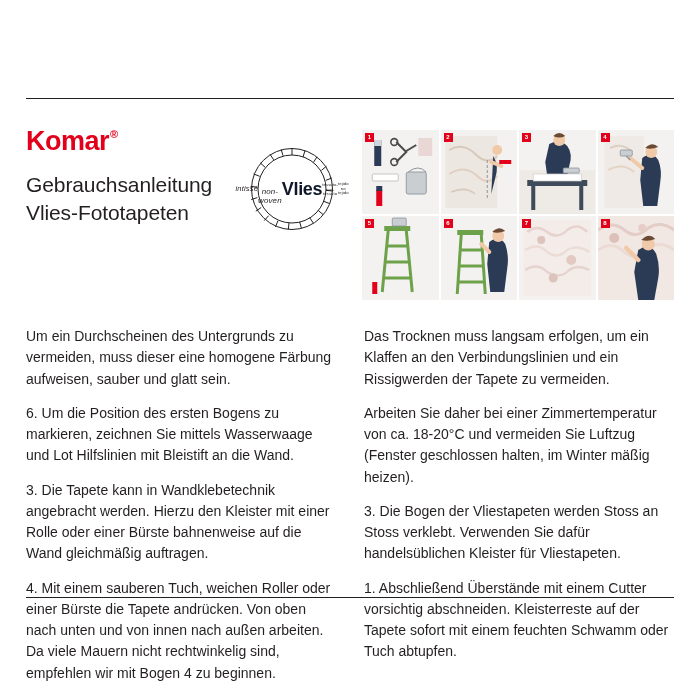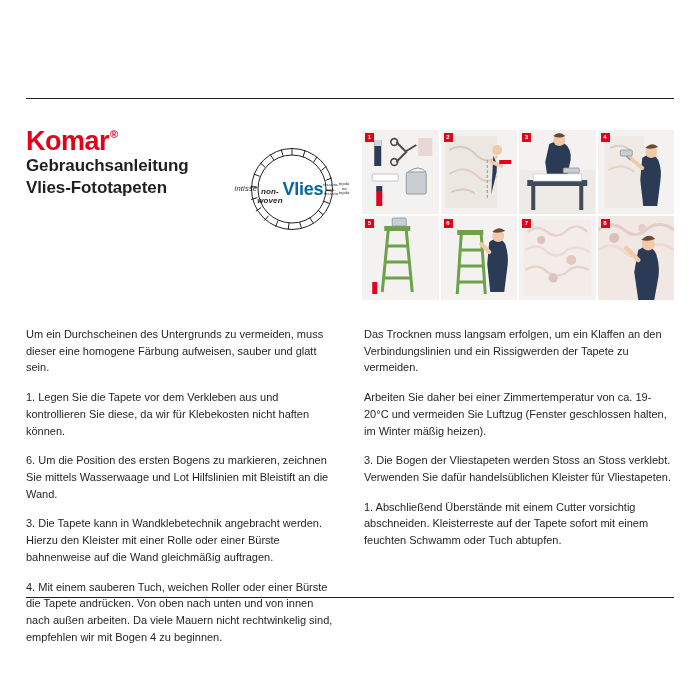--- a/index.html
+++ b/index.html
@@ -49,22 +49,23 @@
     display: inline-block;
   }
   .logo .reg {
     font-size: 11px;
     vertical-align: super;
     position: relative;
     top: -2px;
     left: 1px;
   }
   .title {
-    font-size: 17px;
-    font-weight: bold;
+    margin-top: 16px;
+    font-size: 21px;
+    font-weight: normal;
     line-height: 1.32;
     color: #231f20;
     letter-spacing: -0.1px;
   }
 
   
   .seal {
     position: absolute;
     top: 140px;
     left: 243px;
@@ -87,26 +88,25 @@
     font-style: italic;
     color: #231f20;
     letter-spacing: 0.2px;
   }
   .seal-l2 {
     font-size: 8px;
     font-style: italic;
     color: #231f20;
     letter-spacing: 0.1px;
     margin-top: 15px;
-    font-weight: bold;
   }
   .seal-l3 {
     font-size: 18px;
     font-weight: bold;
-    color: #0369a1;
+    color: #0f172a;
     letter-spacing: -0.3px;
     margin-top: 1px;
   }
   .seal-l4 {
     font-size: 4.2px;
     color: #231f20;
     margin-top: 2px;
     letter-spacing: 0.1px;
   }
   .seal-l5 {
@@ -145,21 +145,21 @@
     font-weight: bold;
     z-index: 4;
   }
   .art { position: absolute; inset: 0; }
   .art svg { width: 100%; height: 100%; display: block; }
 
   
   .col {
     position: absolute;
     top: 326px;
-    font-size: 11px;
+    font-size: 14px;
     line-height: 1.52;
     color: #231f20;
   }
   .col.left { left: 26px; width: 310px; }
   .col.right { left: 364px; width: 310px; }
   .col p { margin: 0 0 13px 0; }
   .col p:last-child { margin-bottom: 0; }
 </style>
 </head>
 <body>
@@ -363,26 +363,25 @@
           <path d="M43 24 q8 -8 14 -1 q-7 3 -14 1" fill="#6b4a35"></path>
           <path d="M40 44 l-12 -12" stroke="#f0c9a8" stroke-width="4.5" stroke-linecap="round"></path>
         </svg>
       </div>
     </div>
 
   </div>
 
   <div class="col left">
     <p>Um ein Durchscheinen des Untergrunds zu vermeiden, muss dieser eine homogene Färbung aufweisen, sauber und glatt sein.</p>
-    <p>1. Legen Sie die Tapete vor dem Verkleben aus und kontrollieren Sie diese, da wir für Klebekosten nicht haften können.</p>
     <p>6. Um die Position des ersten Bogens zu markieren, zeichnen Sie mittels Wasserwaage und Lot Hilfslinien mit Bleistift an die Wand.</p>
     <p>3. Die Tapete kann in Wandklebetechnik angebracht werden. Hierzu den Kleister mit einer Rolle oder einer Bürste bahnenweise auf die Wand  gleichmäßig auftragen.</p>
     <p>4. Mit einem sauberen Tuch, weichen Roller oder einer Bürste die Tapete andrücken. Von oben nach unten und von innen nach außen arbeiten. Da viele Mauern nicht rechtwinkelig sind, empfehlen wir mit Bogen 4 zu beginnen.</p>
   </div>
 
   <div class="col right">
     <p>Das Trocknen muss langsam erfolgen, um ein Klaffen an den Verbindungslinien und ein Rissigwerden der Tapete zu vermeiden.</p>
-    <p>Arbeiten Sie daher bei einer Zimmertemperatur von ca. 19-20°C und vermeiden Sie Luftzug (Fenster geschlossen halten, im Winter mäßig heizen).</p>
+    <p>Arbeiten Sie daher bei einer Zimmertemperatur von ca. 18-20°C und vermeiden Sie Luftzug (Fenster geschlossen halten, im Winter mäßig heizen).</p>
     <p>3. Die Bogen der Vliestapeten werden Stoss an Stoss verklebt. Verwenden Sie dafür handelsüblichen Kleister für Vliestapeten.</p>
     <p>1. Abschließend Überstände mit einem Cutter vorsichtig abschneiden. Kleisterreste auf der Tapete sofort mit einem feuchten Schwamm oder Tuch abtupfen.</p>
   </div>
 
 </div>
 
 </body></html>

